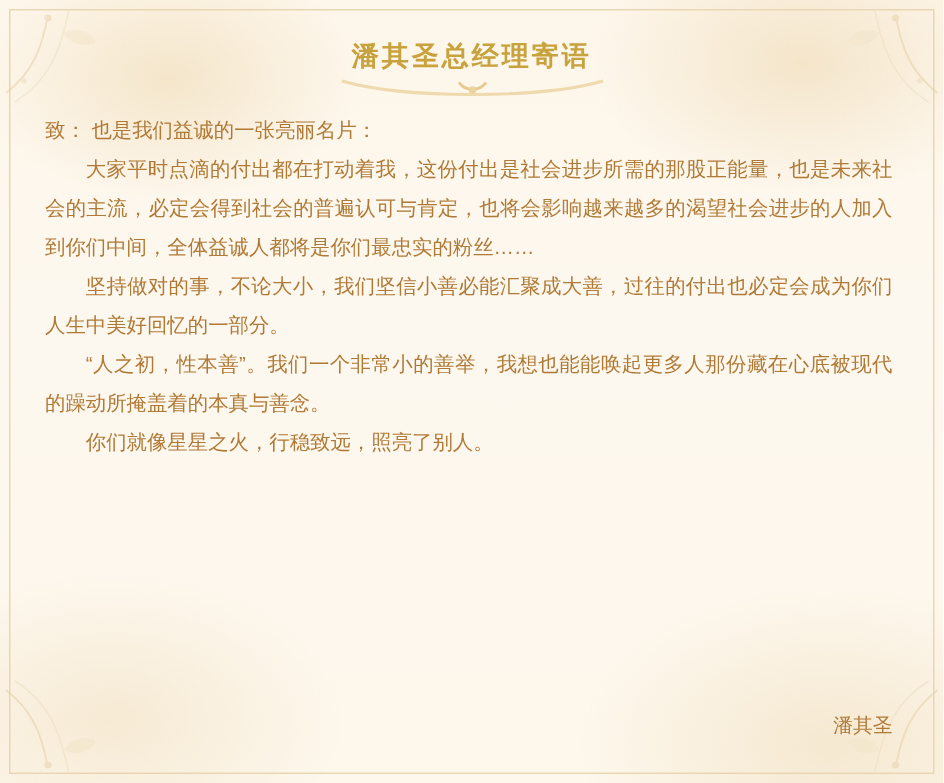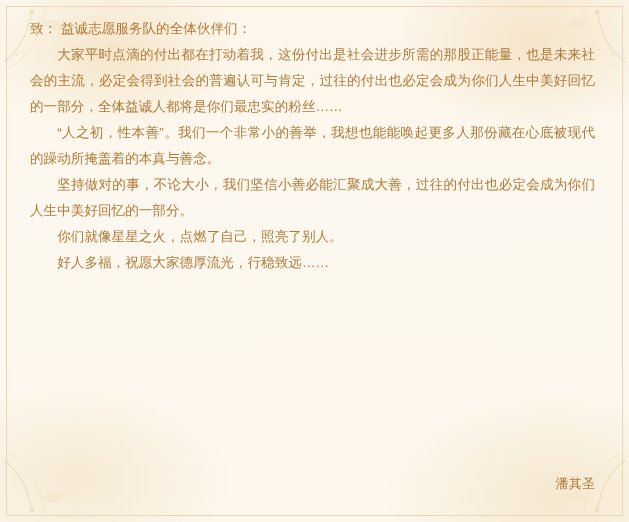--- a/index.html
+++ b/index.html
@@ -141,27 +141,36 @@
   </span>
   <span class="corner br">
     <svg width="86" height="70" viewBox="0 0 86 70">
       <path d="M2,60 C20,46 26,30 30,8" fill="none" stroke="#e3cda2" stroke-width="1.2"></path>
       <path d="M8,66 C30,52 38,34 44,4" fill="none" stroke="#ecdcbd" stroke-width="1"></path>
       <circle cx="30" cy="10" r="2.4" fill="#e7d2ab"></circle>
       <path d="M40,20 C50,16 58,18 62,26 C54,30 46,28 40,20 Z" fill="#f0e2c6" opacity="0.8"></path>
     </svg>
   </span>
 
+  <div class="title-wrap">
+    <span class="title">潘其圣总经理寄语</span>
+    <span class="title-ribbon">
+      <svg width="210" height="16" viewBox="0 0 210 16">
+        <path d="M18,2 C60,14 150,14 192,2" fill="none" stroke="#efd9ad" stroke-width="2"></path>
+        <path d="M96,3 C100,9 110,9 114,3" fill="none" stroke="#e8c98f" stroke-width="2"></path>
+        <circle cx="105" cy="8" r="2.5" fill="#edd49f"></circle>
+      </svg>
+    </span>
+  </div>
 
   <div class="content">
-    <p class="salutation">致： 益诚志愿服务队的全体伙伴们：</p>
-    <p class="indent">大家平时点滴的付出都在打动着我，这份付出是社会进步所需的那股正能量，也是未来社会的主流，必定会得到社会的普遍认可与肯定，过往的付出也必定会成为你们人生中美好回忆的一部分，全体益诚人都将是你们最忠实的粉丝……</p>
+    <p class="salutation">致： 也是我们益诚的一张亮丽名片：</p>
+    <p class="indent">大家平时点滴的付出都在打动着我，这份付出是社会进步所需的那股正能量，也是未来社会的主流，必定会得到社会的普遍认可与肯定，也将会影响越来越多的渴望社会进步的人加入到你们中间，全体益诚人都将是你们最忠实的粉丝……</p>
+    <p class="indent">坚持做对的事，不论大小，我们坚信小善必能汇聚成大善，过往的付出也必定会成为你们人生中美好回忆的一部分。</p>
     <p class="indent">“人之初，性本善”。我们一个非常小的善举，我想也能能唤起更多人那份藏在心底被现代的躁动所掩盖着的本真与善念。</p>
-    <p class="indent">坚持做对的事，不论大小，我们坚信小善必能汇聚成大善，过往的付出也必定会成为你们人生中美好回忆的一部分。</p>
-    <p class="indent">你们就像星星之火，点燃了自己，照亮了别人。</p>
-    <p class="indent">好人多福，祝愿大家德厚流光，行稳致远……</p>
+    <p class="indent">你们就像星星之火，行稳致远，照亮了别人。</p>
   </div>
 
   <div class="signature">
     <div>潘其圣</div>
   </div>
 
 </div>
 
 </body></html>

